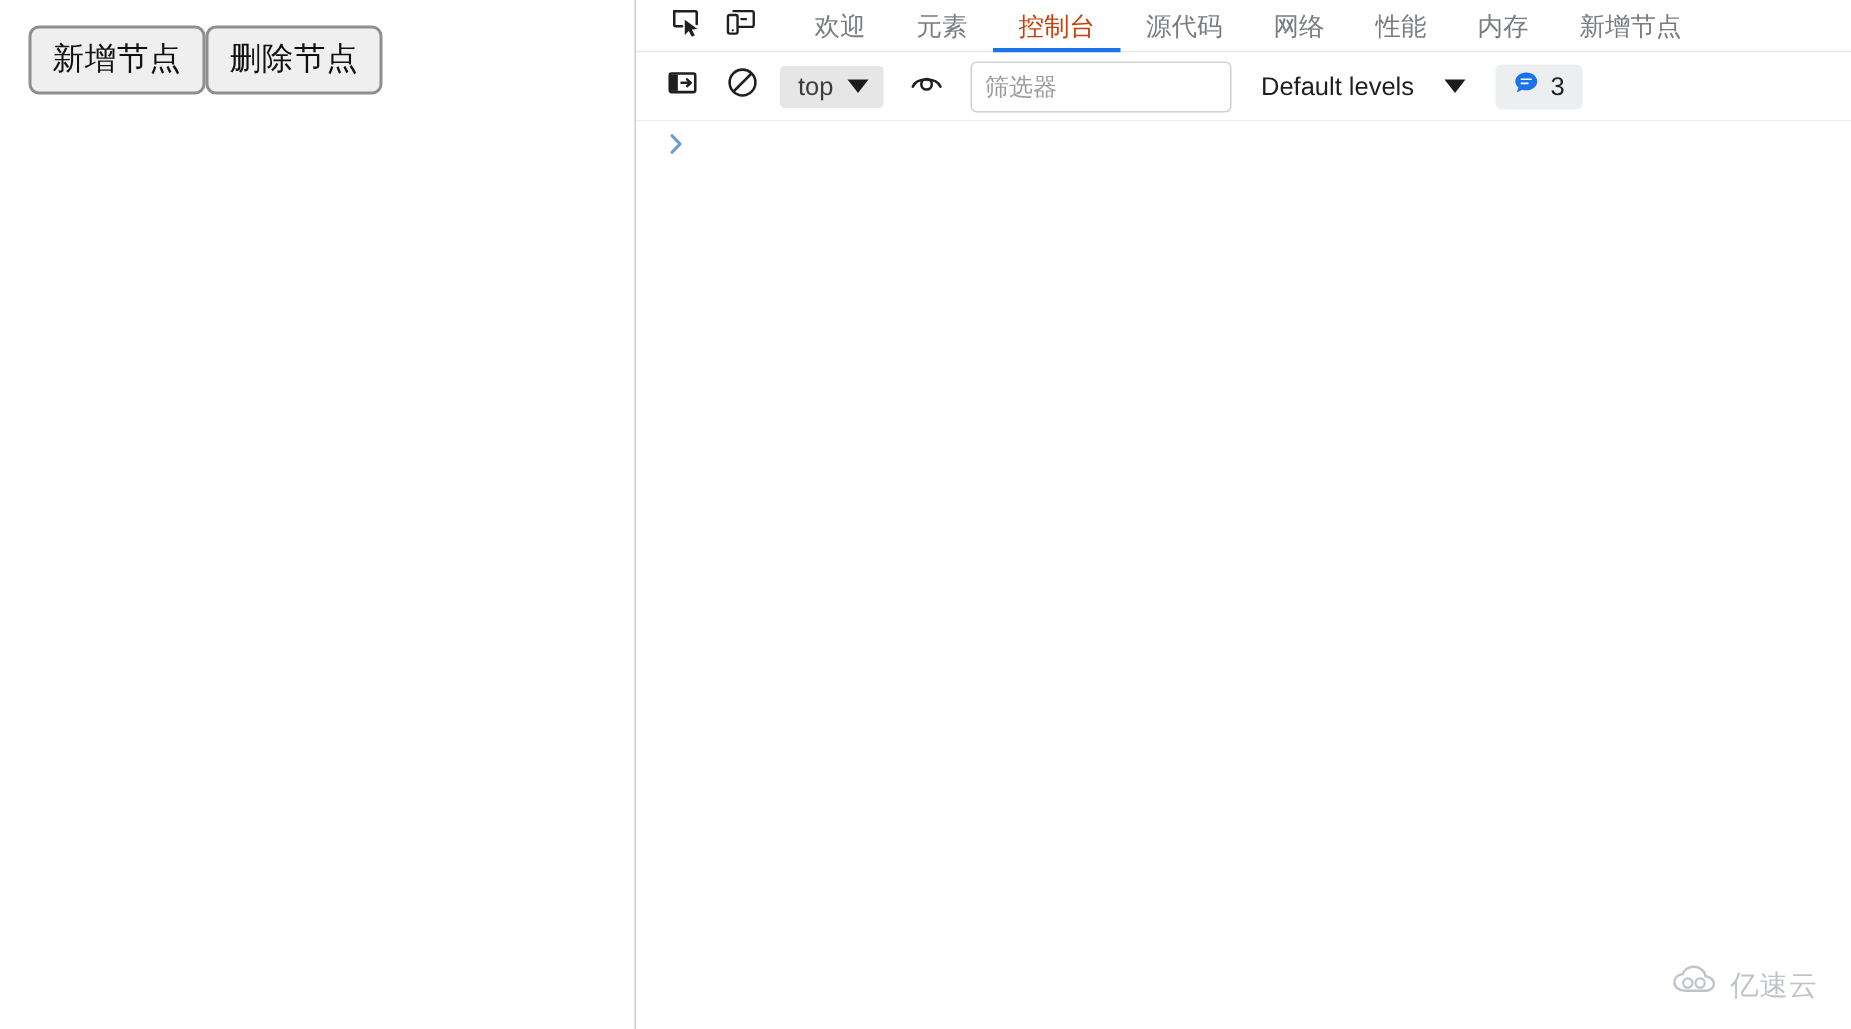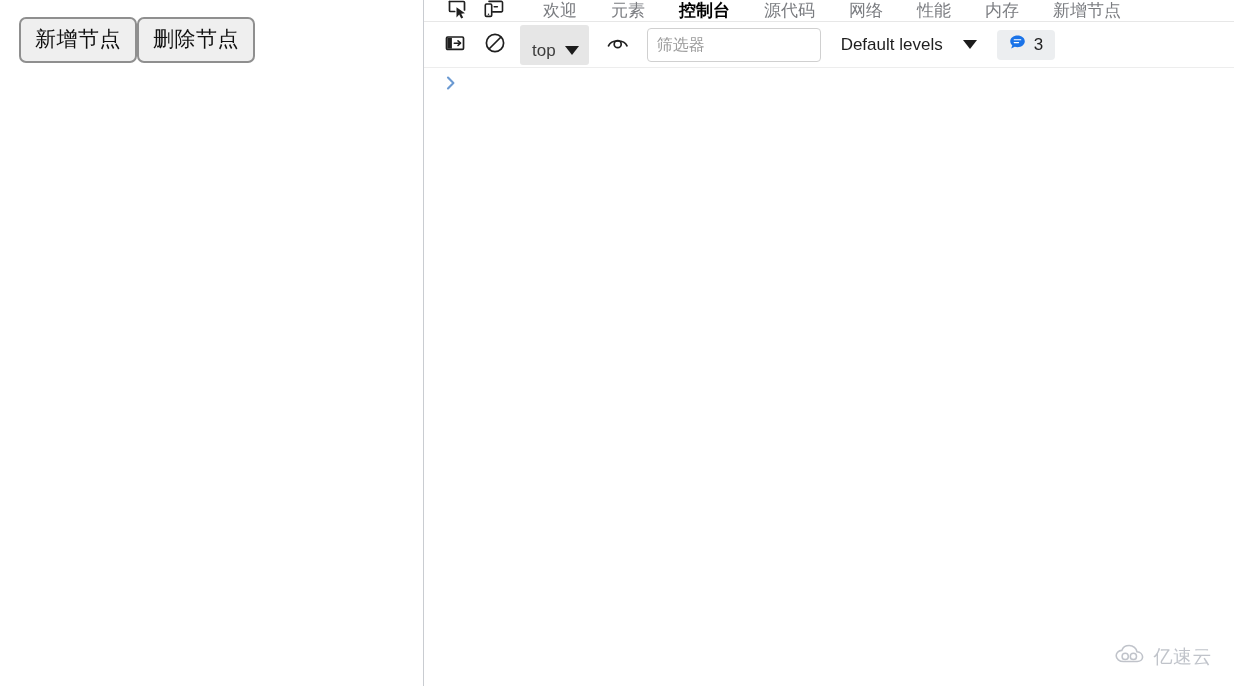--- a/index.html
+++ b/index.html
@@ -68,21 +68,21 @@
     top: 0;
     width: 810px;
     height: 686px;
     background: #ffffff;
     box-sizing: border-box;
   }
 
   
   .tabstrip {
     position: relative;
-    height: 22px;
+    height: 35px;
     display: flex;
     align-items: center;
     border-bottom: 1px solid #e7e7e7;
     background: #ffffff;
     box-sizing: border-box;
   }
 
   .tool-icon-btn {
     width: 36px;
     height: 30px;
@@ -107,22 +107,21 @@
     justify-content: center;
     padding: 0 17px;
     font-family: "DejaVu Sans", "Liberation Sans", sans-serif;
     font-size: 17px;
     color: #7a7c80;
     white-space: nowrap;
     cursor: default;
     box-sizing: border-box;
   }
   .tab.active {
-    color: #000000;
-    font-weight: bold;
+    color: #c2410c;
   }
   .tab.active::after {
     content: "";
     position: absolute;
     left: 0;
     right: 0;
     bottom: 0;
     height: 3px;
     background: #1a73e8;
   }
@@ -150,21 +149,21 @@
   .ct-icon.lead { margin-left: 16px; }
 
   .ct-gap-sm { width: 10px; flex: 0 0 auto; }
   .ct-gap-md { width: 14px; flex: 0 0 auto; }
 
   .context-select {
     display: flex;
     align-items: center;
     gap: 9px;
     height: 28px;
-    padding: 12px 10px 0 12px;
+    padding: 0 10px 0 12px;
     background: #e6e6e6;
     border-radius: 3px;
     font-family: "Liberation Sans", sans-serif;
     font-size: 17px;
     color: #3c3c3c;
     cursor: default;
     flex: 0 0 auto;
   }
 
   .caret {

